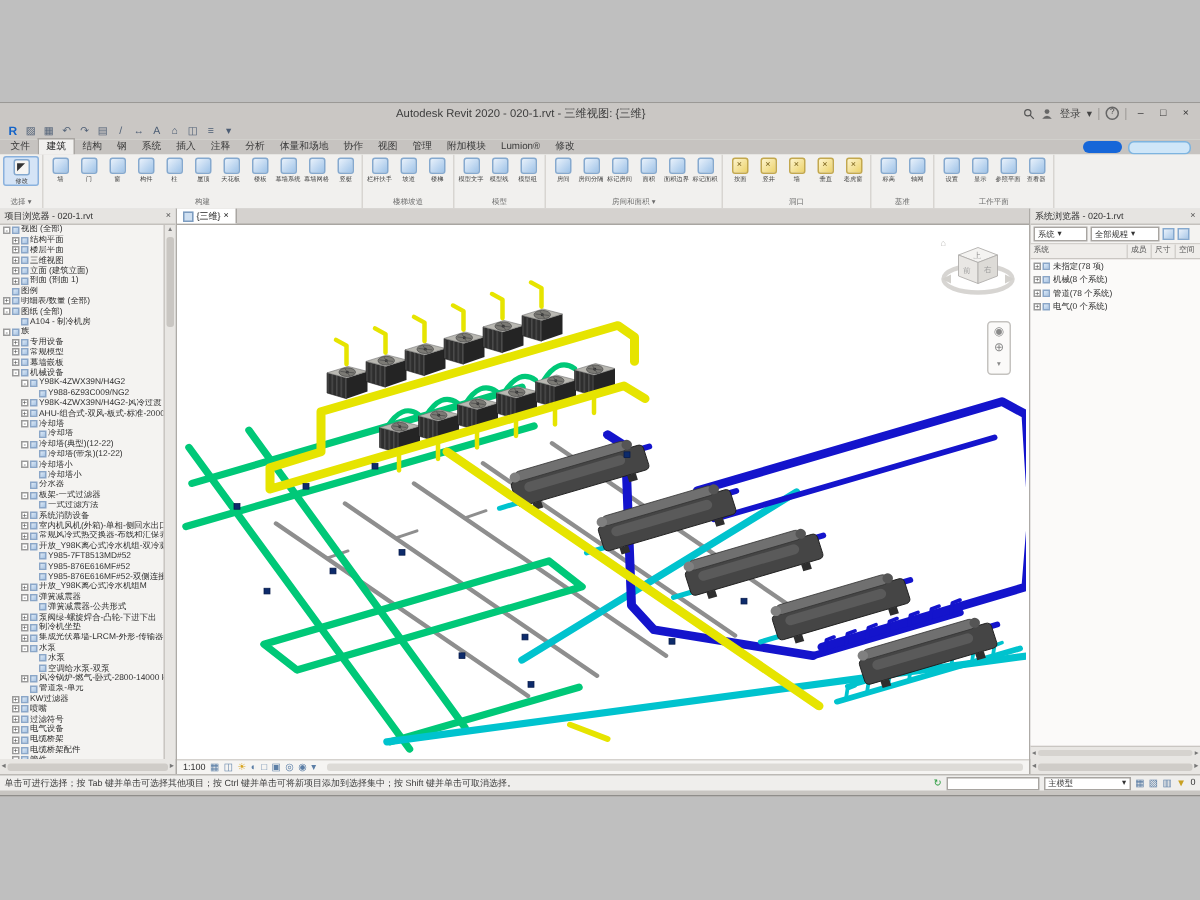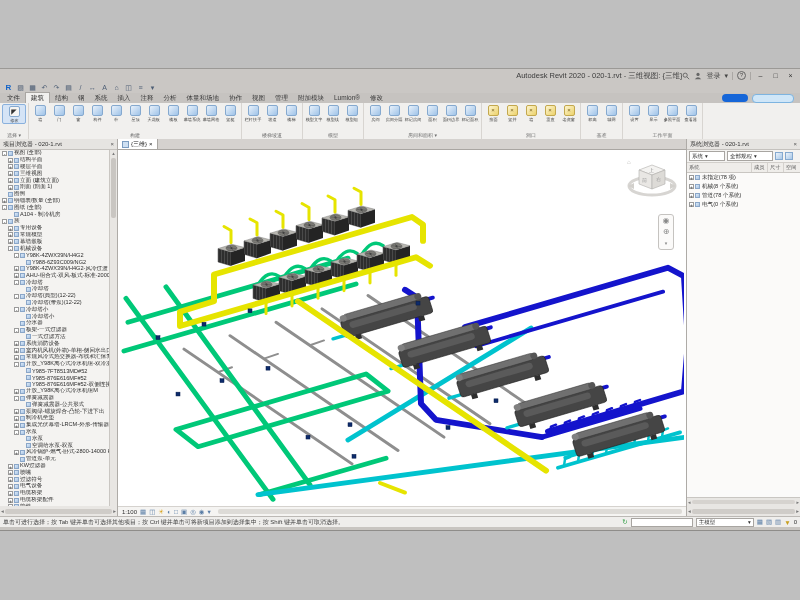--- a/index.html
+++ b/index.html
@@ -1,21 +1,21 @@
 <!DOCTYPE html>
 <html style="--c-y: #e6e400; --c-g: #00c878; --c-b: #1414cc; --c-c: #00c3ce; --c-gr: #8e8e8e;"><head>
 <meta charset="utf-8">
 <style>
   html,body{margin:0;padding:0;width:800px;height:600px;overflow:hidden;background:#bfbfbf;
     font-family:"Liberation Sans","DejaVu Sans",sans-serif;-webkit-font-smoothing:antialiased;}
   .window{position:absolute;left:0;top:68px;width:800px;height:463px;background:#f1f0ee;
     border-top:1px solid #9b9996;border-bottom:1px solid #8f8d8a;box-sizing:border-box;}
   
   .tb{position:absolute;left:0;top:0;right:0;height:13px;background:#cac7c4;display:flex;align-items:center;}
-  .tb-title{flex:1;text-align:right;font-size:7.5px;color:#3c3c3c;white-space:nowrap;overflow:hidden;margin-left:12px;}
+  .tb-title{flex:1;text-align:center;font-size:7.5px;color:#3c3c3c;white-space:nowrap;overflow:hidden;margin-left:12px;}
   .tb-right{display:flex;align-items:center;gap:4px;padding-right:4px;font-size:7px;color:#444;}
   .winbtn{width:11px;text-align:center;font-size:7px;color:#333;}
   .tb-sep{width:1px;height:8px;background:#aaa7a4;}
   
   .qat{position:absolute;left:0;top:13px;right:0;height:11px;background:#cac7c4;display:flex;align-items:center;padding-left:3px;gap:1px;}
   .qi{width:11px;height:10px;font-size:7px;line-height:10px;text-align:center;color:#4c5d74;}
   .qi.rlogo{color:#1464c8;font-weight:bold;font-size:8px;}
   
   .tabs{position:absolute;left:0;top:24px;right:0;height:10px;background:#c6c3c0;display:flex;align-items:flex-end;padding-left:2px;}
   .tab{font-size:6.5px;color:#3a3a3a;padding:1px 5px;height:8px;line-height:8px;white-space:nowrap;}

